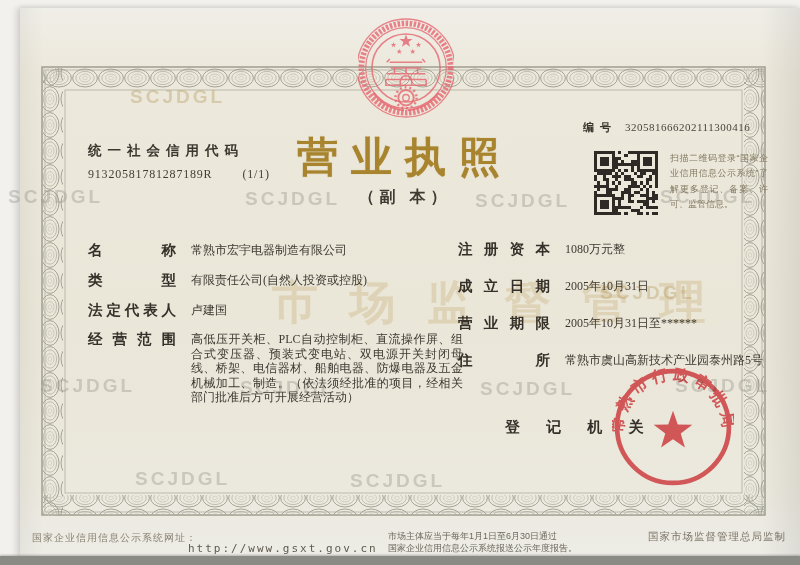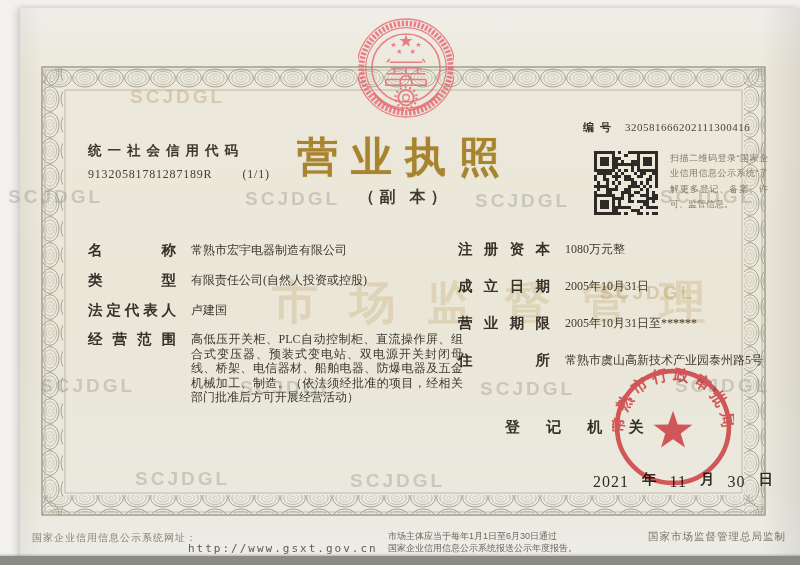--- a/index.html
+++ b/index.html
@@ -642,28 +642,20 @@
       <g opacity=".88">
         <circle cx="60" cy="60" r="55" fill="none" stroke="#dc3a40" stroke-width="4.6"></circle>
         <polygon fill="#dc3a40" transform="translate(60,64) scale(2)" points="0,-10 2.35,-3.24 9.51,-3.09 3.8,1.24 5.88,8.09 0,4 -5.88,8.09 -3.8,1.24 -9.51,-3.09 -2.35,-3.24"></polygon>
         <path id="sealArc" d="M16,84 A49,49 0 1,1 104,84" fill="none"></path>
         <text fill="#dc3a40" font-size="15.5" letter-spacing="4.5" font-weight="bold" font-family="Liberation Serif, serif">
           <textPath href="#sealArc" startOffset="50%" text-anchor="middle">常熟市行政审批局</textPath>
         </text>
       </g>
     </svg>
 
-    <div class="date">
-      <span class="num">2021</span>
-      <span class="unit">年</span>
-      <span class="num">11</span>
-      <span class="unit">月</span>
-      <span class="num">30</span>
-      <span class="unit">日</span>
-    </div>
 
     <div class="foot foot-left-label" style="position:absolute">国家企业信用信息公示系统网址：</div>
     <div class="foot foot-url" style="position:absolute">http://www.gsxt.gov.cn</div>
     <div class="foot foot-center" style="position:absolute">
       <div>市场主体应当于每年1月1日至6月30日通过</div>
       <div>国家企业信用信息公示系统报送公示年度报告。</div>
     </div>
     <div class="foot foot-right" style="position:absolute">国家市场监督管理总局监制</div>
 
   </div>

